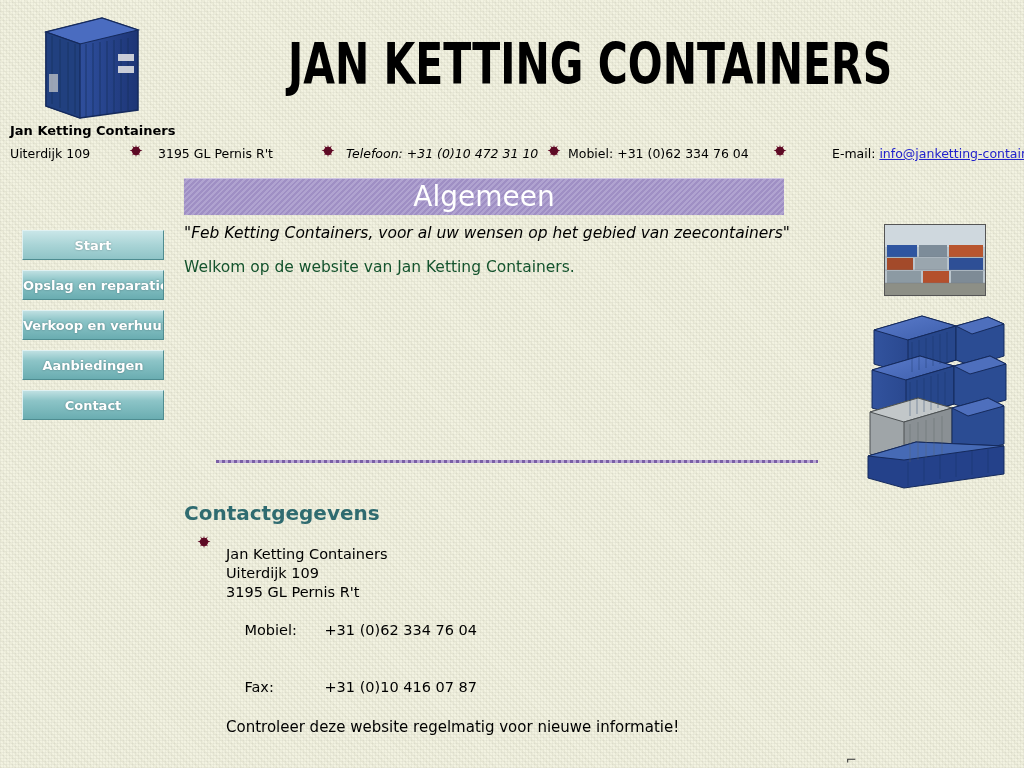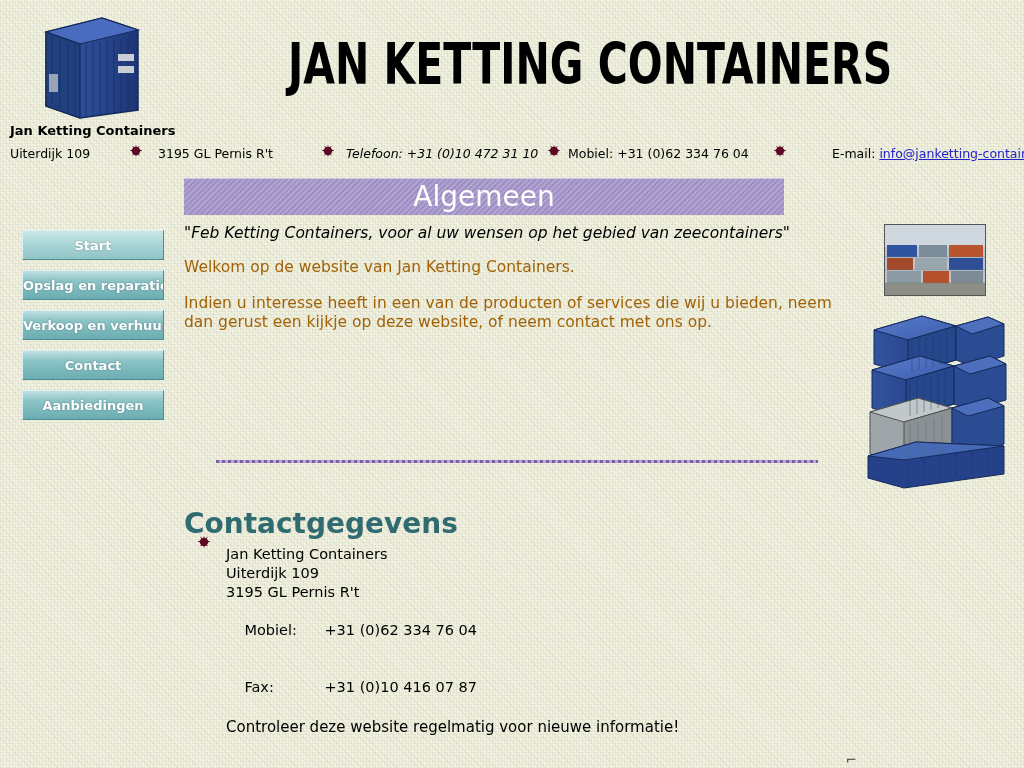--- a/index.html
+++ b/index.html
@@ -145,39 +145,39 @@
     margin: 0 0 16px 0;
     color: #000;
   }
   #quote .q {
     font-style: normal;
   }
   #content p.body {
     font-size: 15.5px;
     line-height: 19.5px;
     margin: 0 0 16px 0;
-    color: #a16207;
+    color: #14532d;
   }
 
   #divider {
     position: absolute;
     left: 216px;
     top: 460px;
     width: 602px;
     height: 3px;
     background: repeating-linear-gradient(90deg,
         #7a5fa5 0px, #7a5fa5 3px,
         #b9a6d4 3px, #b9a6d4 6px);
   }
 
   #contact-heading {
     position: absolute;
     left: 184px;
     top: 484px;
-    font-size: 28px;
+    font-size: 20px;
     font-weight: bold;
     color: #2f6b70;
   }
 
   #contact-bullet {
     position: absolute;
     left: 196px;
     top: 534px;
     width: 16px;
     height: 16px;
@@ -304,28 +304,27 @@
   <span>E-mail:</span>
   <a href="#">info@janketting-containers.nl</a>
 </div>
 
 <div id="page-banner">Algemeen</div>
 
 <div id="sidebar">
   <div class="nav-btn start">Start</div>
   <div class="nav-btn">Opslag en reparatie</div>
   <div class="nav-btn">Verkoop en verhuur</div>
+  <div class="nav-btn">Aanbiedingen</div>
   <div class="nav-btn">Contact</div>
-  <div class="nav-btn">Aanbiedingen</div>
 </div>
 
 <div id="content">
   <p id="quote"><span class="q">"</span><span>Feb Ketting Containers, voor al uw wensen op het gebied van zeecontainers</span><span class="q">"</span></p>
   <p class="body">Welkom op de website van Jan Ketting Containers.</p>
-  <p class="body">Indien u interesse heeft in een van de producten of services die wij u bieden, neem dan gerust een kijkje op deze website, of neem contact met ons op.</p>
 </div>
 
 <div id="divider"></div>
 
 <h2 id="contact-heading">Contactgegevens</h2>
 
 <div id="contact-bullet">
   <svg width="16" height="16" viewBox="0 0 16 16">
       <circle cx="8" cy="8" r="4.2" fill="#6b0b2a"></circle>
       <path d="M8 1.5 L8.7 5 L12 2.6 L10 6 L14.5 7.5 L10 9 L12 12.6 L8.7 10.5 L8 14.5 L7.3 10.5 L4 12.6 L6 9 L1.5 7.5 L6 6 L4 2.6 L7.3 5 Z" fill="#5c0a24"></path>

